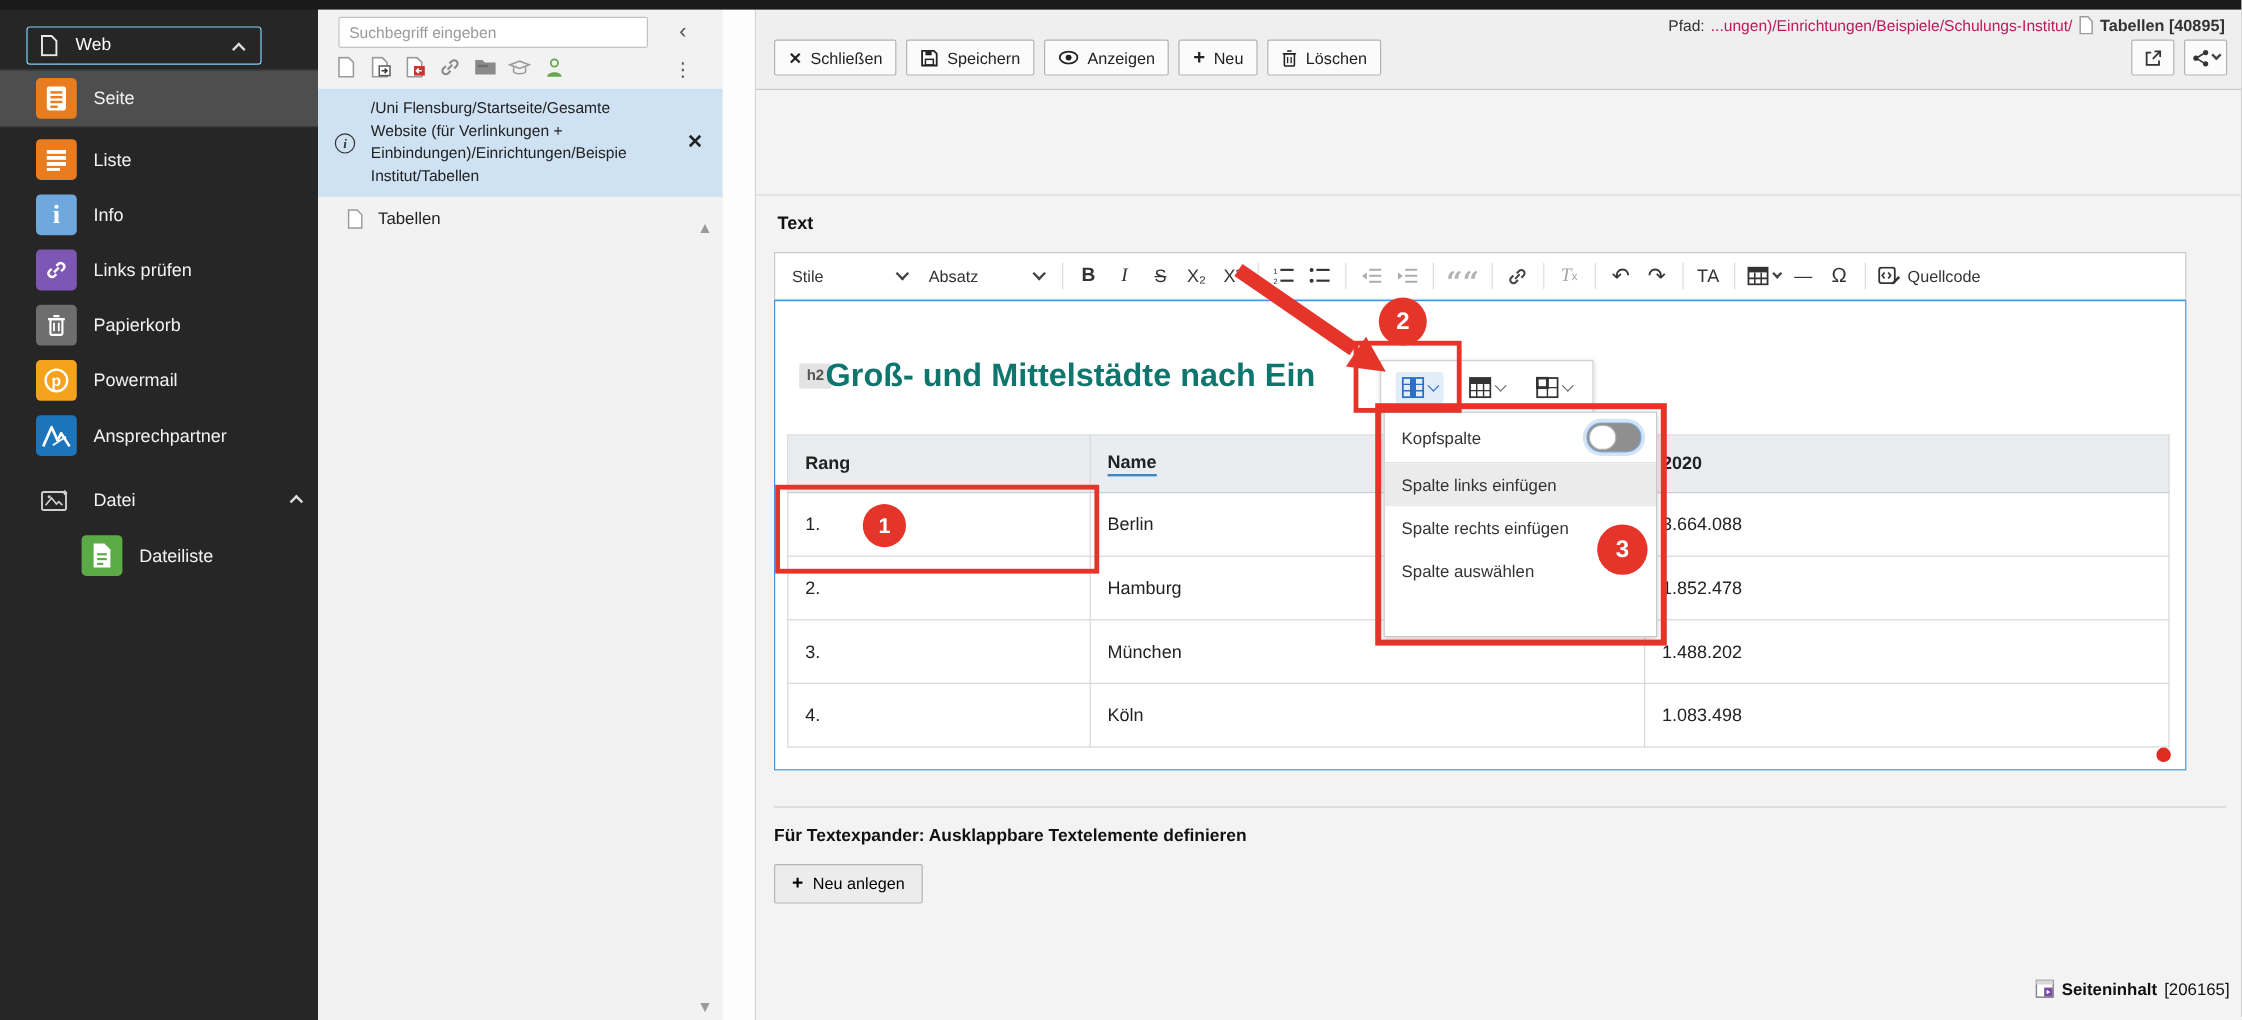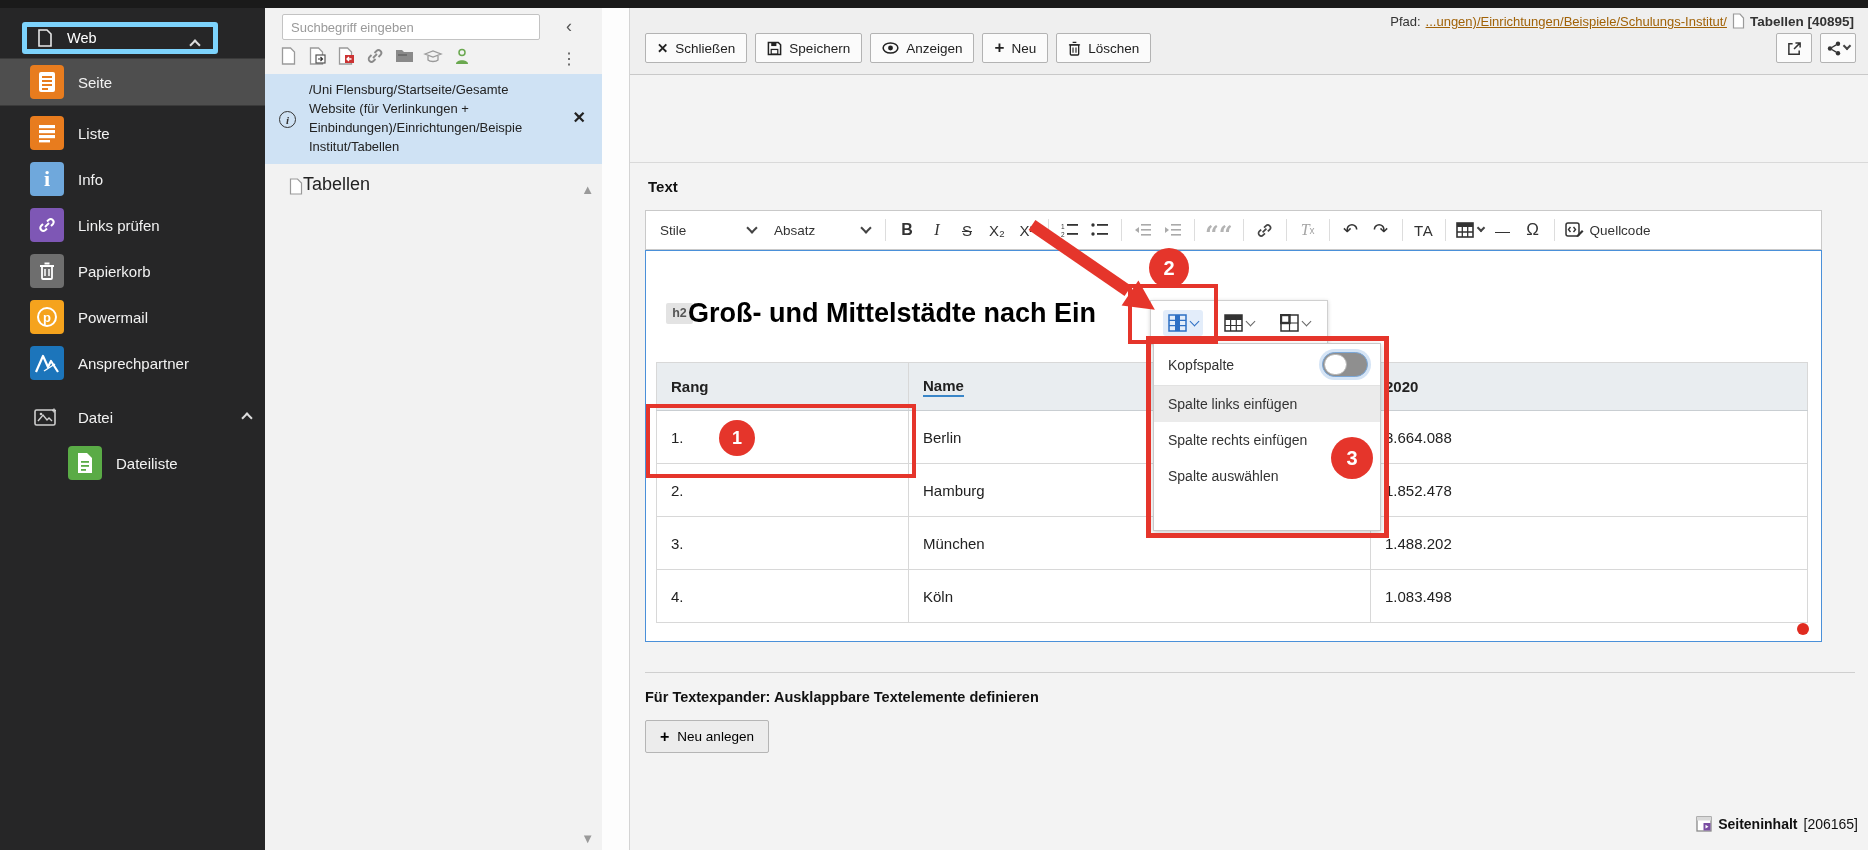--- a/index.html
+++ b/index.html
@@ -2,21 +2,21 @@
 <html><head>
 <meta charset="utf-8">
 <style>
   * { margin:0; padding:0; box-sizing:border-box; }
   body { font-family:"Liberation Sans", sans-serif; background:#888; }
   .app { position:relative; width:1868px; height:850px; overflow:hidden; background:#f2f2f2; font-size:14px; color:#333; }
   .topstrip { position:absolute; left:0; top:0; width:1868px; height:8px; background:#1a1a1a; z-index:3; }
 
   
   .sidebar { position:absolute; left:0; top:0; width:265px; height:850px; background:#262627; z-index:2; }
-  .mod-group { position:absolute; left:22px; width:196px; height:32px; border:5px solid #7dd3fc; border-radius:3px; display:flex; align-items:center; color:#fff; cursor:pointer; }
+  .mod-group { position:absolute; left:22px; width:196px; height:32px; border:1px solid #7dd3fc; border-radius:3px; display:flex; align-items:center; color:#fff; cursor:pointer; }
   .mod-group .glabel { margin-left:14px; font-size:14.5px; }
   .mod-group .gicon { margin-left:10px; display:flex; }
   .chev-up-w { width:8px; height:8px; border-left:2px solid #ddd; border-top:2px solid #ddd; transform:rotate(45deg); position:absolute; right:14px; top:14px; }
   .mod-item { position:absolute; left:0; width:265px; height:46px; display:flex; align-items:center; cursor:pointer; }
   .mod-item.selected { background:#4e4e4e; border-top:1px solid #3a3a3a; border-bottom:1px solid #3a3a3a;padding-left:40px; }
   .tile { position:absolute; left:30px; width:34px; height:34px; border-radius:4px; display:flex; align-items:center; justify-content:center; }
   .mod-label { position:absolute; left:78px; color:#f2f2f2; font-size:15px; white-space:nowrap; }
   .tile-orange { background:#e87c1e; } .tile-blue-l { background:#6fa8dc; } .tile-purple { background:#7e57b5; }
   .tile-gray { background:#6e6e6e; } .tile-yellow { background:#f5a31d; } .tile-blue { background:#1c75bb; } .tile-green { background:#5aab46; }
   .info-i { color:#fff; font-family:"Liberation Serif", serif; font-weight:bold; font-size:22px; }
@@ -26,31 +26,31 @@
   .tree-search { position:absolute; left:17px; top:6px; width:258px; height:26px; border:1px solid #c3c3c3; border-radius:2px; background:#fff; font-size:13px; padding:0 8px; color:#333; font-family:"Liberation Sans", sans-serif; }
   .tree-search::placeholder { color:#9a9a9a; }
   .tree-collapse { position:absolute; left:292px; top:6px; width:24px; height:24px; border:none; background:none; font-size:18px; color:#555; cursor:pointer; }
   .tree-dots { position:absolute; left:292px; top:38px; width:24px; height:24px; border:none; background:none; font-size:16px; color:#555; cursor:pointer; letter-spacing:0; }
   .tree-iconbar { position:absolute; left:13px; top:38px; display:flex; gap:9px; align-items:center; }
   .tree-iconbar .ticon { width:20px; height:20px; display:flex; align-items:center; justify-content:center; cursor:grab; }
   .tree-infobox { position:absolute; left:0; top:66px; width:337px; height:90px; background:#cfe2f4; }
   .tree-infobox .iglyph { position:absolute; left:14px; top:37px; width:17px; height:17px; border:1.5px solid #333; border-radius:50%; font-size:11px; font-weight:bold; text-align:center; line-height:16px; color:#333; font-family:"Liberation Serif", serif; font-style:italic; }
   .tree-infobox .ilines { position:absolute; left:44px; top:7px; width:252px; font-size:13px; line-height:1.45; color:#222; overflow:hidden; white-space:nowrap; }
   .tree-infobox .iclose { position:absolute; right:16px; top:34px; font-size:16px; font-weight:bold; color:#222; cursor:pointer; background:none; border:none; }
-  .tree-node { position:absolute; left:24px; top:166px; display:flex; align-items:flex-end; gap:0; font-size:18px; color:#222; cursor:pointer; }
+  .tree-node { position:absolute; left:24px; top:166px; display:flex; align-items:flex-start; gap:12px; font-size:14px; color:#222; cursor:pointer; }
   .scroll-up { position:absolute; right:8px; top:174px; color:#9a9a9a; font-size:13px; cursor:pointer; }
   .scroll-dn { position:absolute; right:8px; bottom:4px; color:#9a9a9a; font-size:13px; cursor:pointer; }
 
   .splitter { position:absolute; left:602px; top:8px; width:28px; height:842px; background:#fdfdfd; border-right:1px solid #d4d4d4; z-index:1; }
 
   
   .main { position:absolute; left:630px; top:8px; width:1238px; height:842px; background:#f3f3f3; }
   .docheader { position:absolute; left:0; top:0; width:1238px; height:67px; background:#efefef; border-bottom:1px solid #c9c9c9; }
   .pathrow { position:absolute; right:14px; top:5px; font-size:13px; color:#333; display:flex; align-items:center; gap:5px; white-space:nowrap; }
-  .pathrow .plink { text-decoration:underline; color:#a16207; cursor:pointer; }
+  .pathrow .plink { color:#be185d; cursor:pointer; }
   .pathrow .ptitle { font-weight:bold; font-size:13.5px; }
   .btnrow { position:absolute; left:15px; top:25px; display:flex; gap:8px; }
   .btn { height:30px; background:#fbfbfb; border:1px solid #b3b3b3; border-radius:2px; display:flex; align-items:center; gap:7px; padding:0 11px; font-size:13.5px; color:#222; cursor:pointer; white-space:nowrap; }
   .btn .bi { display:flex; align-items:center; font-weight:bold; }
   .btnrow-r { position:absolute; right:12px; top:25px; display:flex; gap:8px; }
   .btn-sq { width:36px; height:30px; background:#fbfbfb; border:1px solid #b3b3b3; border-radius:2px; display:flex; align-items:center; justify-content:center; gap:3px; cursor:pointer; }
 
   .format-select { position:absolute; left:18px; top:89px; width:220px; height:36px; background:#fff; border:1px solid #b9b9b9; border-radius:3px; display:flex; align-items:center; justify-content:space-between; padding:0 14px; font-size:14.5px; cursor:pointer; }
   .chev-dn { width:8px; height:8px; border-right:2px solid #444; border-bottom:2px solid #444; transform:rotate(45deg); margin-top:-4px; }
   .divider1 { position:absolute; left:0; top:154px; width:1238px; height:1px; background:#d9d9d9; }
@@ -66,21 +66,21 @@
   .rtb-i { font-style:italic; font-family:"Liberation Serif", serif; font-size:16px; }
   .rtb-s { text-decoration:line-through; font-size:15px; }
   .rtb-quote { font-family:"DejaVu Serif", serif; font-size:24px; color:#b3b3b3; line-height:10px; padding-top:10px; font-weight:bold; }
   .rtb-undo { font-size:18px; }
   .rtb-ta { font-size:15px; letter-spacing:.5px; }
   .rtb-src { display:flex; align-items:center; gap:6px; font-size:13.5px; }
 
   
   .rte-body { position:absolute; left:15px; top:242px; width:1177px; height:392px; background:#fff; border:1px solid #4a90d9; }
   .h2tag { position:absolute; left:24px; top:295px; width:27px; height:21px; background:#e3e3e3; border-radius:2px; color:#555; font-size:12.5px; font-weight:bold; text-align:center; line-height:21px;margin-left:12px; }
-  .rte-heading { position:absolute; left:58px; top:290px; width:464px; overflow:hidden; white-space:nowrap; font-size:27px; font-weight:bold; color:#000000; }
+  .rte-heading { position:absolute; left:58px; top:290px; width:464px; overflow:hidden; white-space:nowrap; font-size:27px; font-weight:bold; color:#0f766e; }
 
   
   .tbl-popup { position:absolute; left:520px; top:292px; width:178px; height:45px; background:#fff; border:1px solid #d0d0d0; box-shadow:0 1px 4px rgba(0,0,0,.18); display:flex; align-items:center; justify-content:space-around; padding:0 4px; z-index:5; }
   .tp-btn { display:flex; align-items:center; gap:4px; padding:4px 5px; border-radius:3px; cursor:pointer; }
   .tp-btn.active { background:#e3edfa; }
   .tp-chev { width:7px; height:7px; border-right:1.8px solid #666; border-bottom:1.8px solid #666; transform:rotate(45deg); margin-top:-3px; }
   .tp-btn.active .tp-chev { border-color:#2d6fc4; }
 
   
   .col-menu { position:absolute; left:523px; top:335px; width:228px; height:188px; background:#fff; border:1px solid #c9c9c9; box-shadow:0 2px 6px rgba(0,0,0,.2); z-index:6; }

